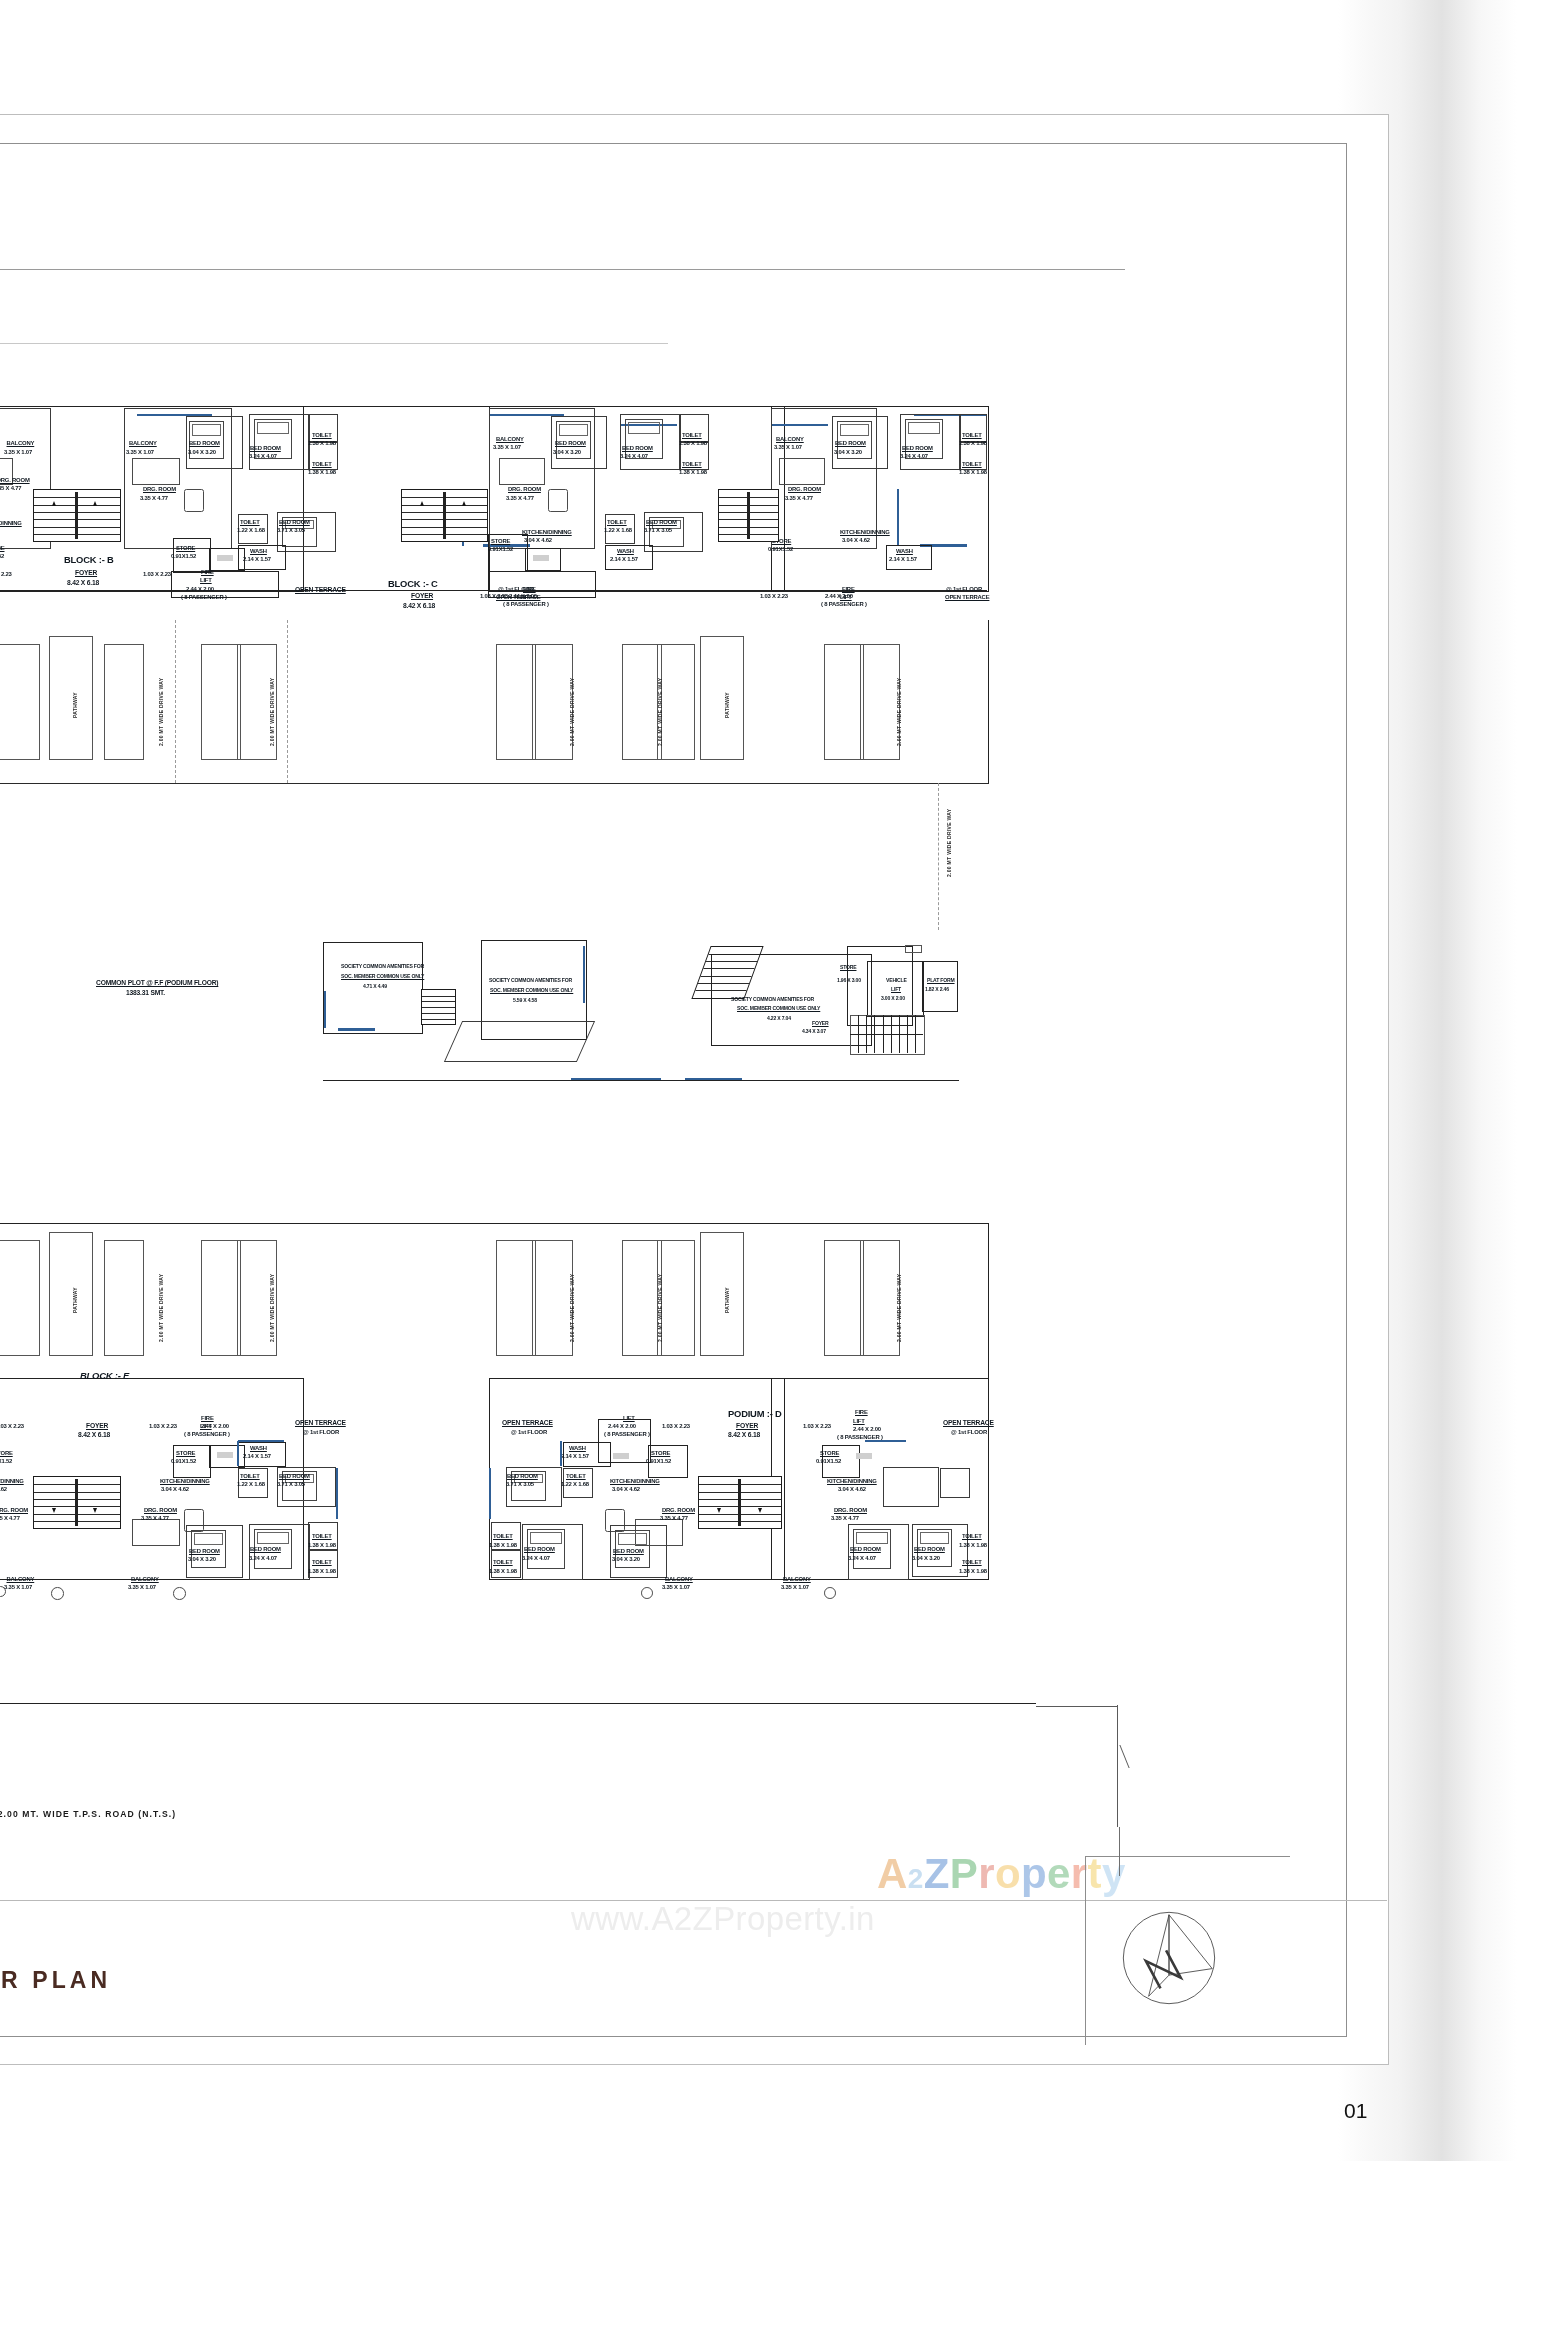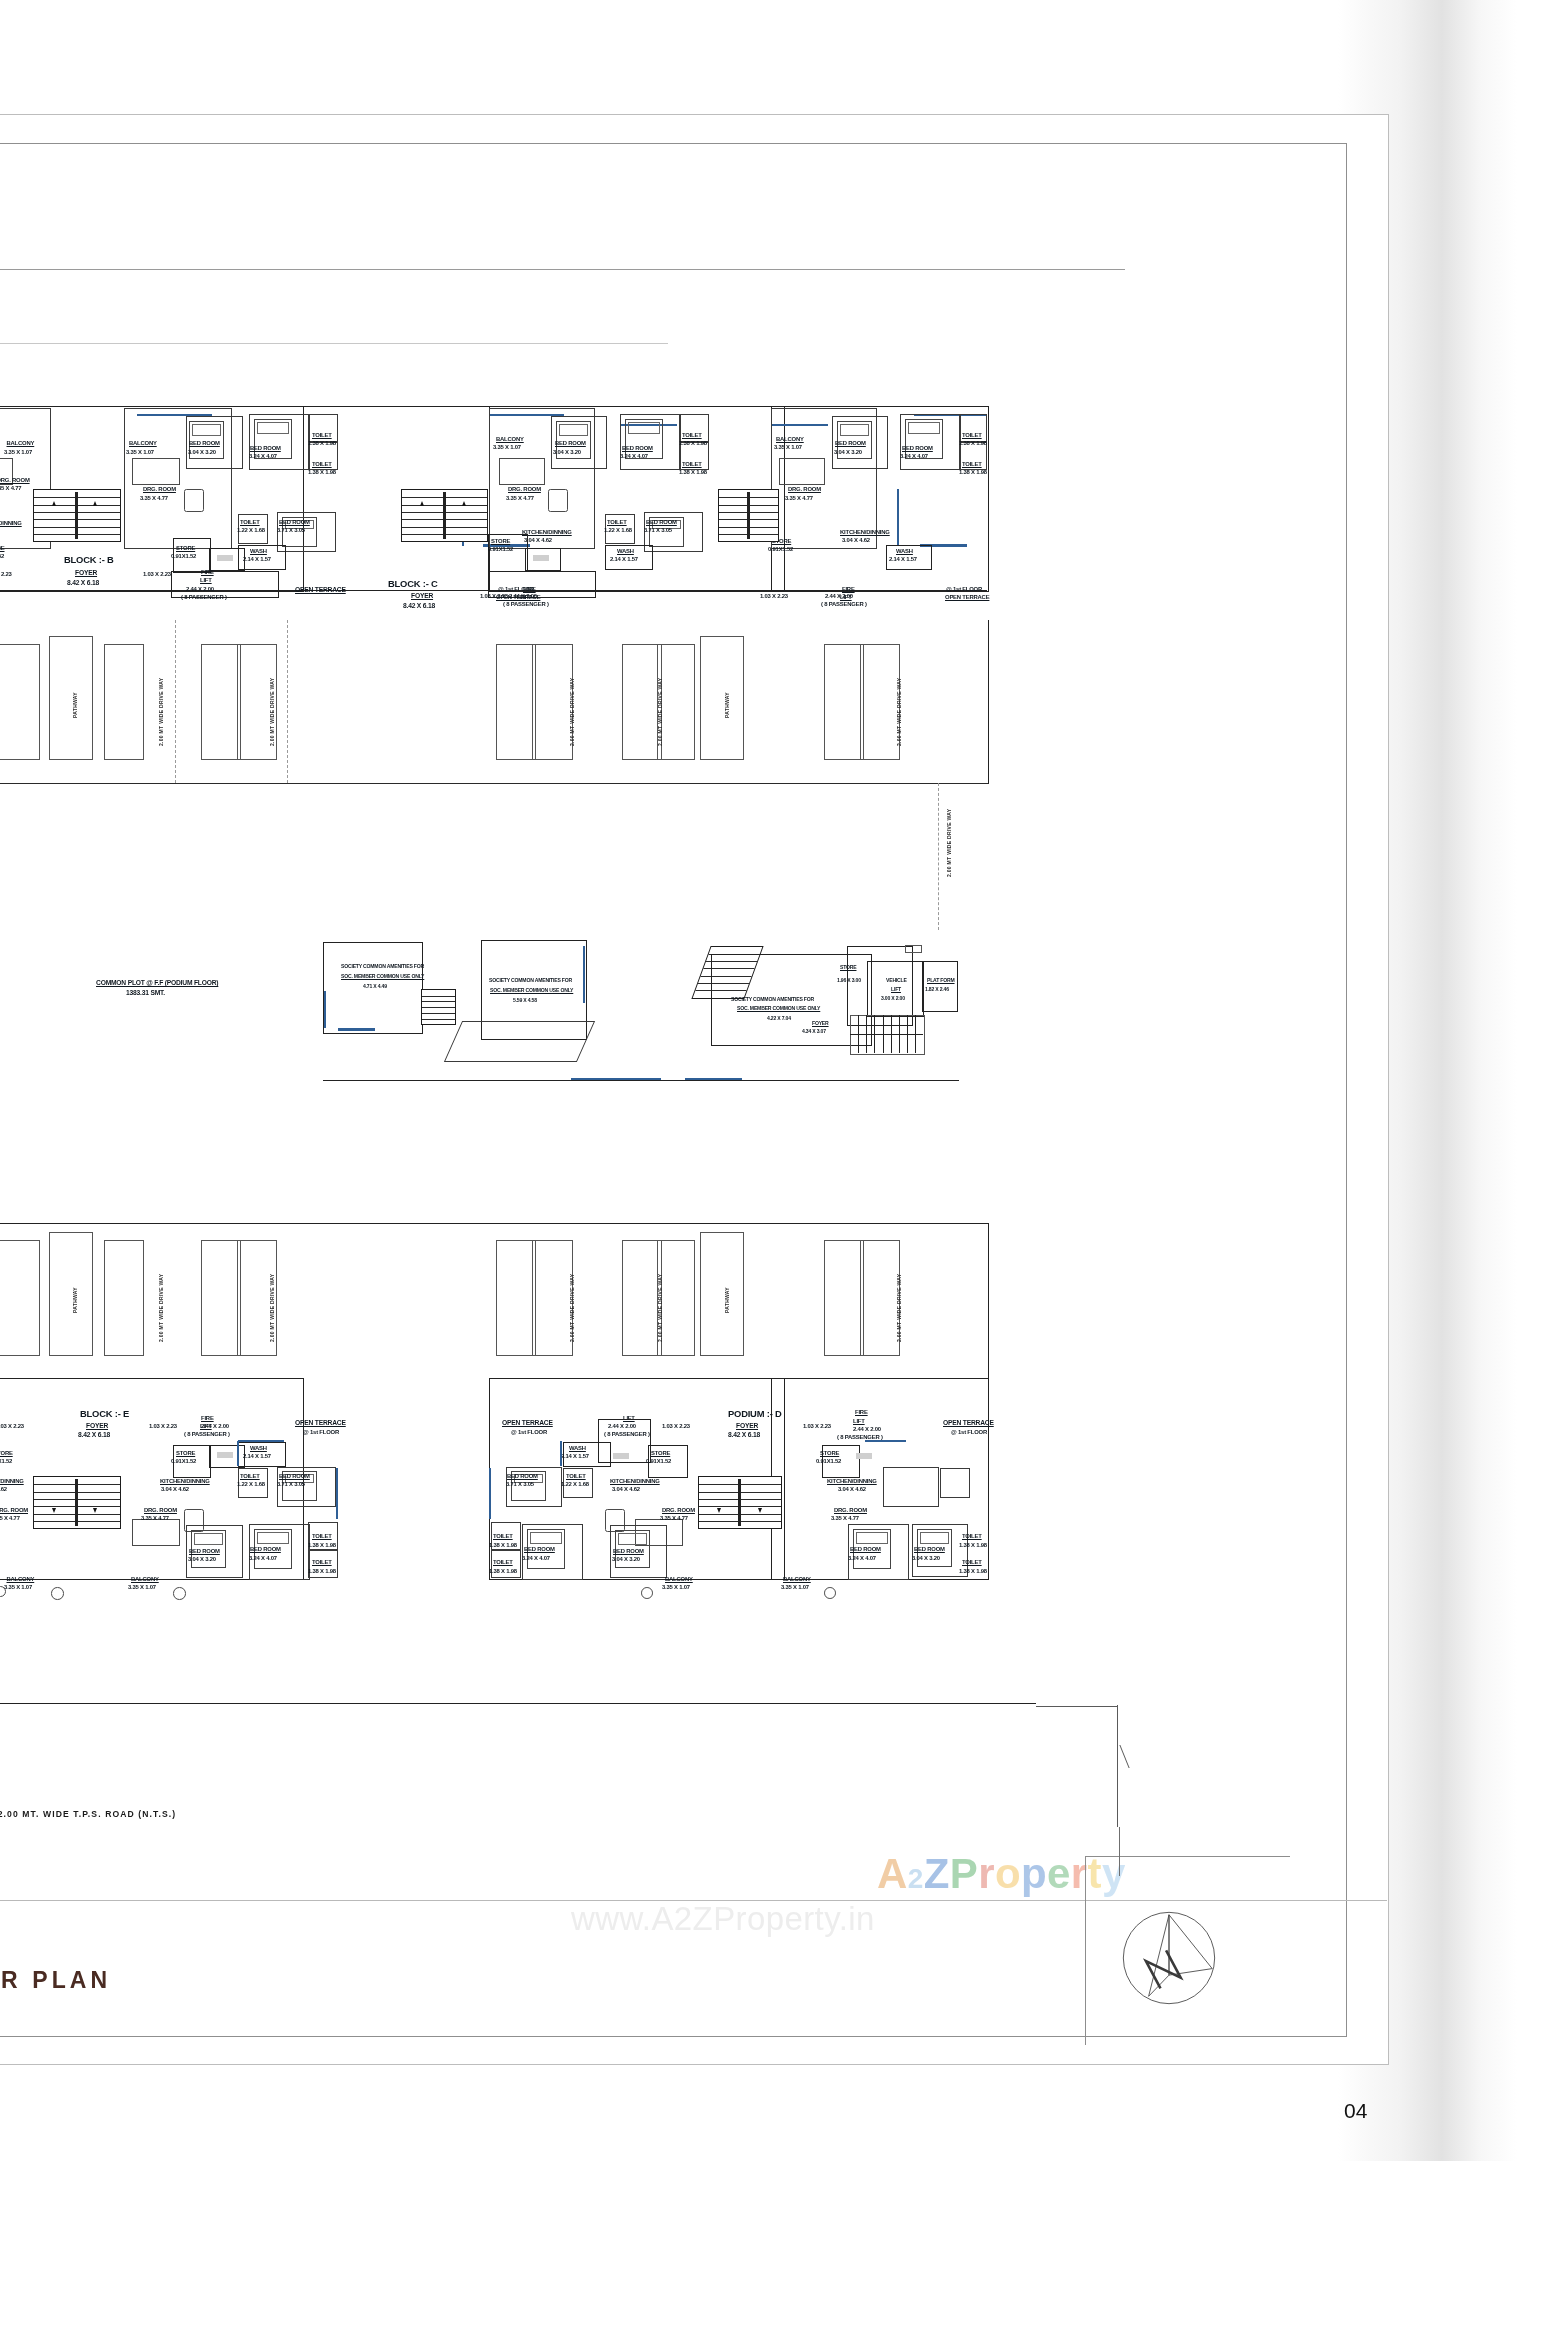--- a/index.html
+++ b/index.html
@@ -413,21 +413,21 @@
 <span class="vtxt" style="left:269px;top:1342px;">2.00 MT WIDE DRIVE WAY</span>
 <span class="vtxt" style="left:569px;top:1342px;">2.00 MT WIDE DRIVE WAY</span>
 <span class="vtxt" style="left:657px;top:1342px;">2.00 MT WIDE DRIVE WAY</span>
 <span class="vtxt" style="left:724px;top:1313px;">PATHWAY</span>
 <span class="vtxt" style="left:896px;top:1342px;">2.00 MT WIDE DRIVE WAY</span>
 
 <div class="box" style="left:-49px;top:1378px;width:351px;height:200px;"></div>
 <div class="box" style="left:489px;top:1378px;width:294px;height:200px;"></div>
 <div class="box" style="left:771px;top:1378px;width:216px;height:200px;"></div>
 
-<span class="lbl t11" style="left:80px;top:1409px;">BLOCK :- E</span>
+<span class="lbl t11" style="left:80px;top:1371px;font-style:italic;">BLOCK :- E</span>
 <span class="lbl t8 u" style="left:86px;top:1422px;">FOYER</span>
 <span class="lbl t8" style="left:78px;top:1431px;">8.42 X 6.18</span>
 <span class="lbl t7" style="left:149px;top:1423px;">1.03 X 2.23</span>
 <span class="lbl t7" style="left:-4.1px;top:1423px;">1.03 X 2.23</span>
 <span class="lbl t7 u" style="left:201px;top:1415px;">FIRE</span>
 <span class="lbl t7 u" style="left:200px;top:1423px;">LIFT</span>
 <span class="lbl t7" style="left:201px;top:1423px;">2.44 X 2.00</span>
 <span class="lbl t7" style="left:184px;top:1431px;">( 8 PASSENGER )</span>
 
 <span class="lbl t8 u" style="left:295px;top:1419px;">OPEN TERRACE</span>
@@ -633,14 +633,14 @@
   <svg width="106" height="106" viewBox="0 0 130 130">
     <circle cx="65" cy="65" r="56" fill="none" stroke="#4a4a4a" stroke-width="1.1"></circle>
     <path d="M65 12 L40 112 L65 86 Z" fill="none" stroke="#4a4a4a" stroke-width="1.1"></path>
     <path d="M65 12 L118 78 L65 86 Z" fill="none" stroke="#4a4a4a" stroke-width="1.1"></path>
     <g transform="rotate(-28 62 78)">
       <path d="M44 96 L44 58 L72 96 L72 58" fill="none" stroke="#3a3a3a" stroke-width="3.2" stroke-linejoin="miter"></path>
     </g>
   </svg>
 </div>
 
-<span id="pageno">04</span>
+<span id="pageno">01</span>
 
 
 </body></html>

